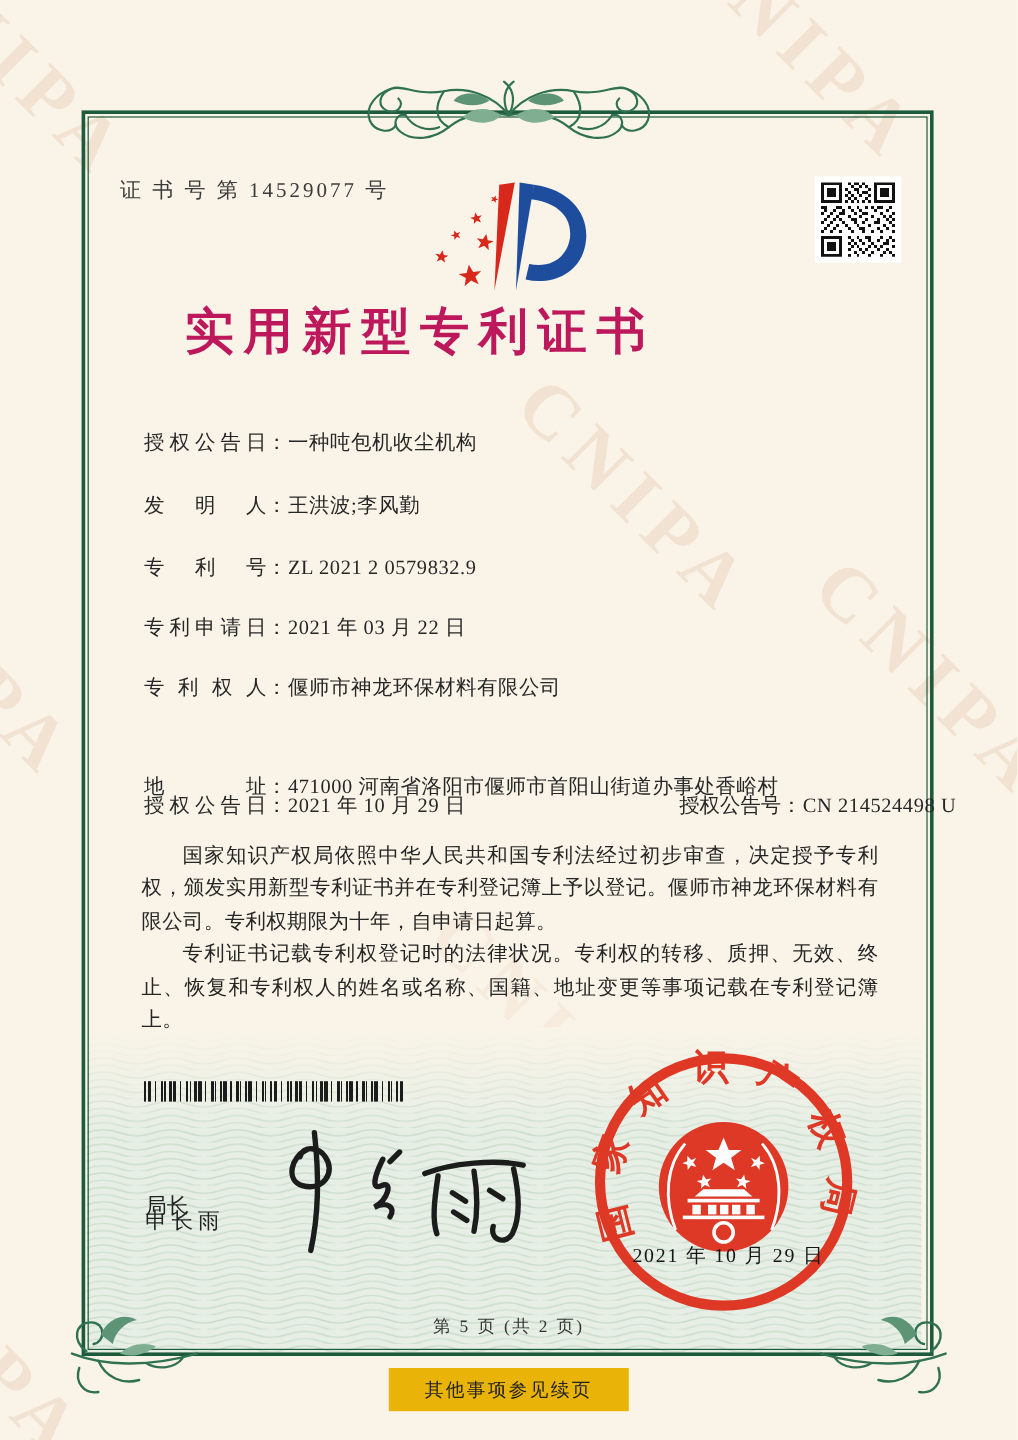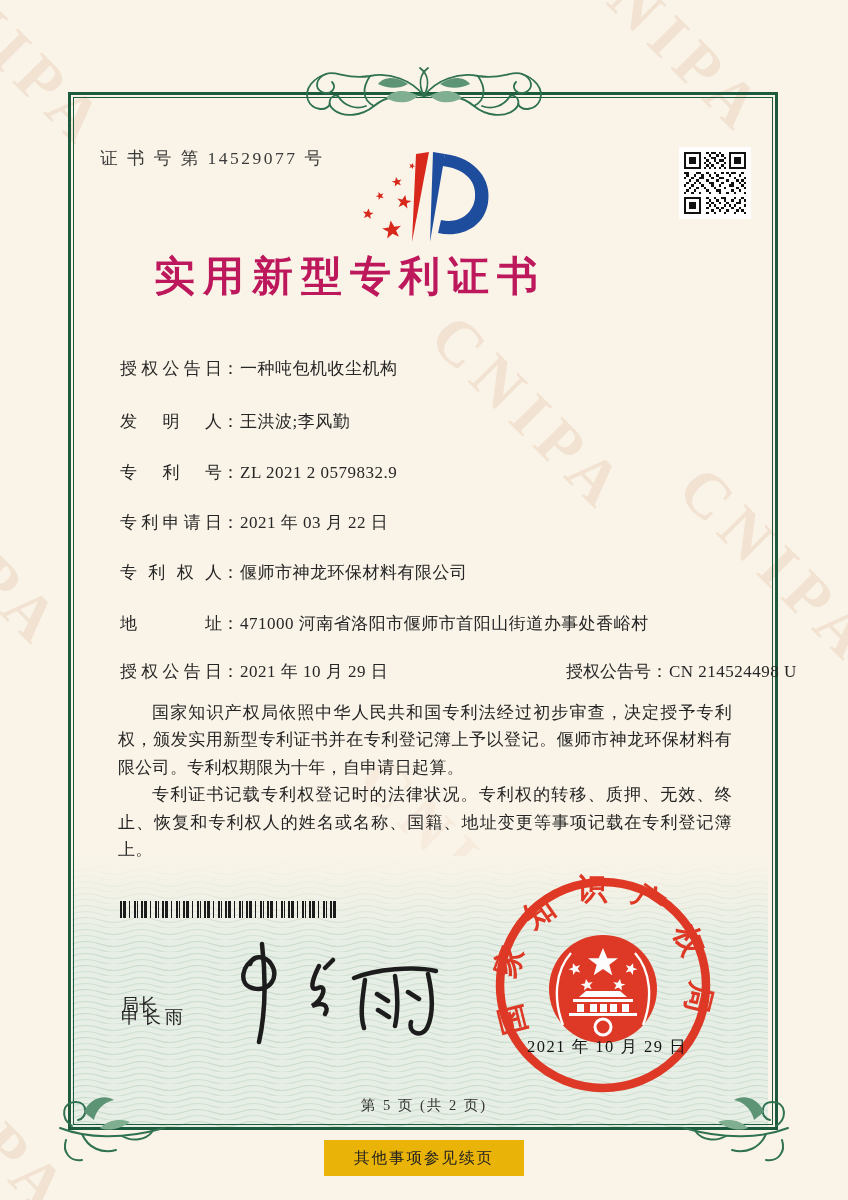--- a/index.html
+++ b/index.html
@@ -203,21 +203,21 @@
   </div>
   <div class="row" style="top:461px;">
     <span class="lab">专利号</span><span class="colon">：</span><span class="val">ZL 2021 2 0579832.9</span>
   </div>
   <div class="row" style="top:511px;">
     <span class="lab">专利申请日</span><span class="colon">：</span><span class="val">2021 年 03 月 22 日</span>
   </div>
   <div class="row" style="top:561px;">
     <span class="lab">专利权人</span><span class="colon">：</span><span class="val">偃师市神龙环保材料有限公司</span>
   </div>
-  <div class="row" style="top:612px;">
+  <div class="row" style="top:644px;">
     <span class="lab">地址</span><span class="colon">：</span><span class="val">471000 河南省洛阳市偃师市首阳山街道办事处香峪村</span>
   </div>
   <div class="row" style="top:660px; width:660px;">
     <span><span class="lab">授权公告日</span><span class="colon">：</span><span class="val">2021 年 10 月 29 日</span></span>
     <span class="row2"><span>授权公告号</span><span class="colon">：</span><span class="val">CN 214524498 U</span></span>
   </div>
 
   <div class="body-text">
     <p>国家知识产权局依照中华人民共和国专利法经过初步审查，决定授予专利权，颁发实用新型专利证书并在专利登记簿上予以登记。偃师市神龙环保材料有限公司。专利权期限为十年，自申请日起算。</p>
     <p>专利证书记载专利权登记时的法律状况。专利权的转移、质押、无效、终止、恢复和专利权人的姓名或名称、国籍、地址变更等事项记载在专利登记簿上。</p>

